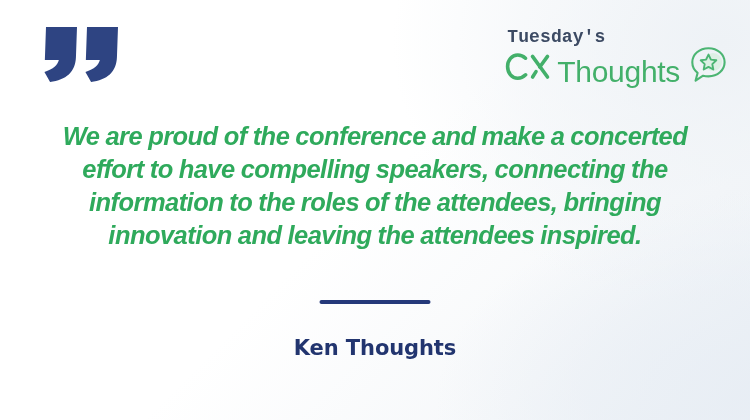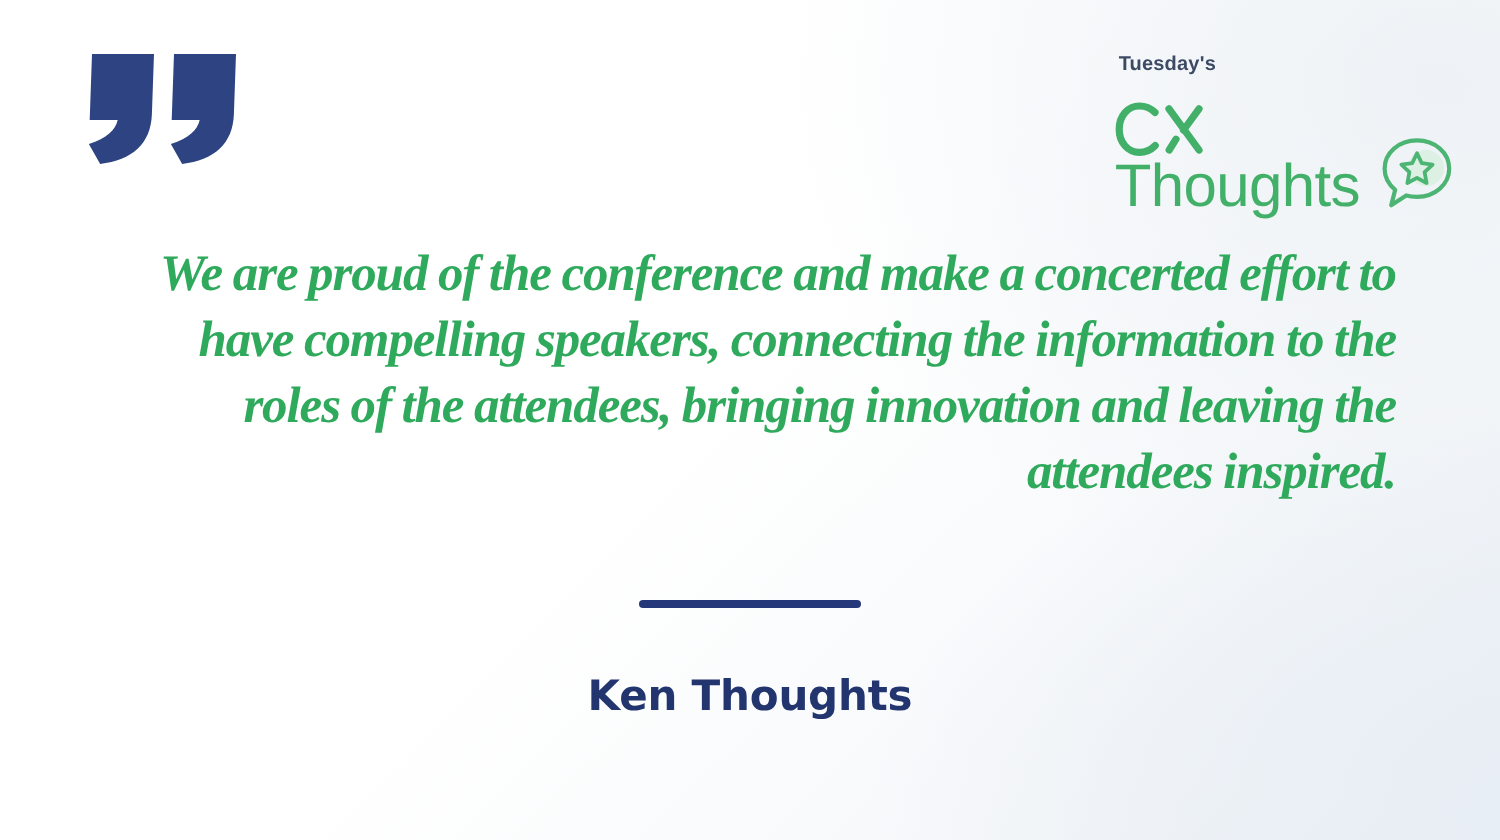--- a/index.html
+++ b/index.html
@@ -46,33 +46,32 @@
     align-items: flex-end;
     gap: 8px;
   }
   #brand-wordmark {
     display: flex;
     flex-direction: column;
     align-items: flex-start;
     line-height: 1;
   }
   .brand-kicker {
-    font-family: Liberation Sans, sans-serif;
-    font-size: 10px;
+    font-family: Liberation Mono, monospace;
+    font-size: 18px;
     font-weight: 700;
     color: #3c4a63;
     letter-spacing: 0.1px;
     margin-left: 2px;
-    margin-bottom: 12px;
+    margin-bottom: 6px;
   }
   .brand-title-row {
     display: flex;
     align-items: baseline;
     gap: 0px;
-    flex-direction: column;
   }
   .brand-cx {
     position: relative;
     display: inline-block;
     height: 30px;
     width: 52px;
   }
   .brand-cx svg { display:block; width:100%; height:100%; }
   .brand-thoughts {
     font-family: "Liberation Sans", sans-serif;
@@ -89,22 +88,22 @@
   }
   #brand-bubble-icon svg { display:block; width:100%; height:100%; }
 
   
   #quote-text {
     position: absolute;
     left: 52px;
     right: 52px;
     top: 120px;
     margin: 0;
-    text-align: right;
-    font-family: Liberation Serif, serif;
+    text-align: center;
+    font-family: Liberation Sans, sans-serif;
     font-style: italic;
     font-weight: bold;
     font-size: 25.5px;
     line-height: 33px;
     letter-spacing: -0.55px;
     color: #2faa5c;
     word-spacing: -0.5px;
   }
 
   

